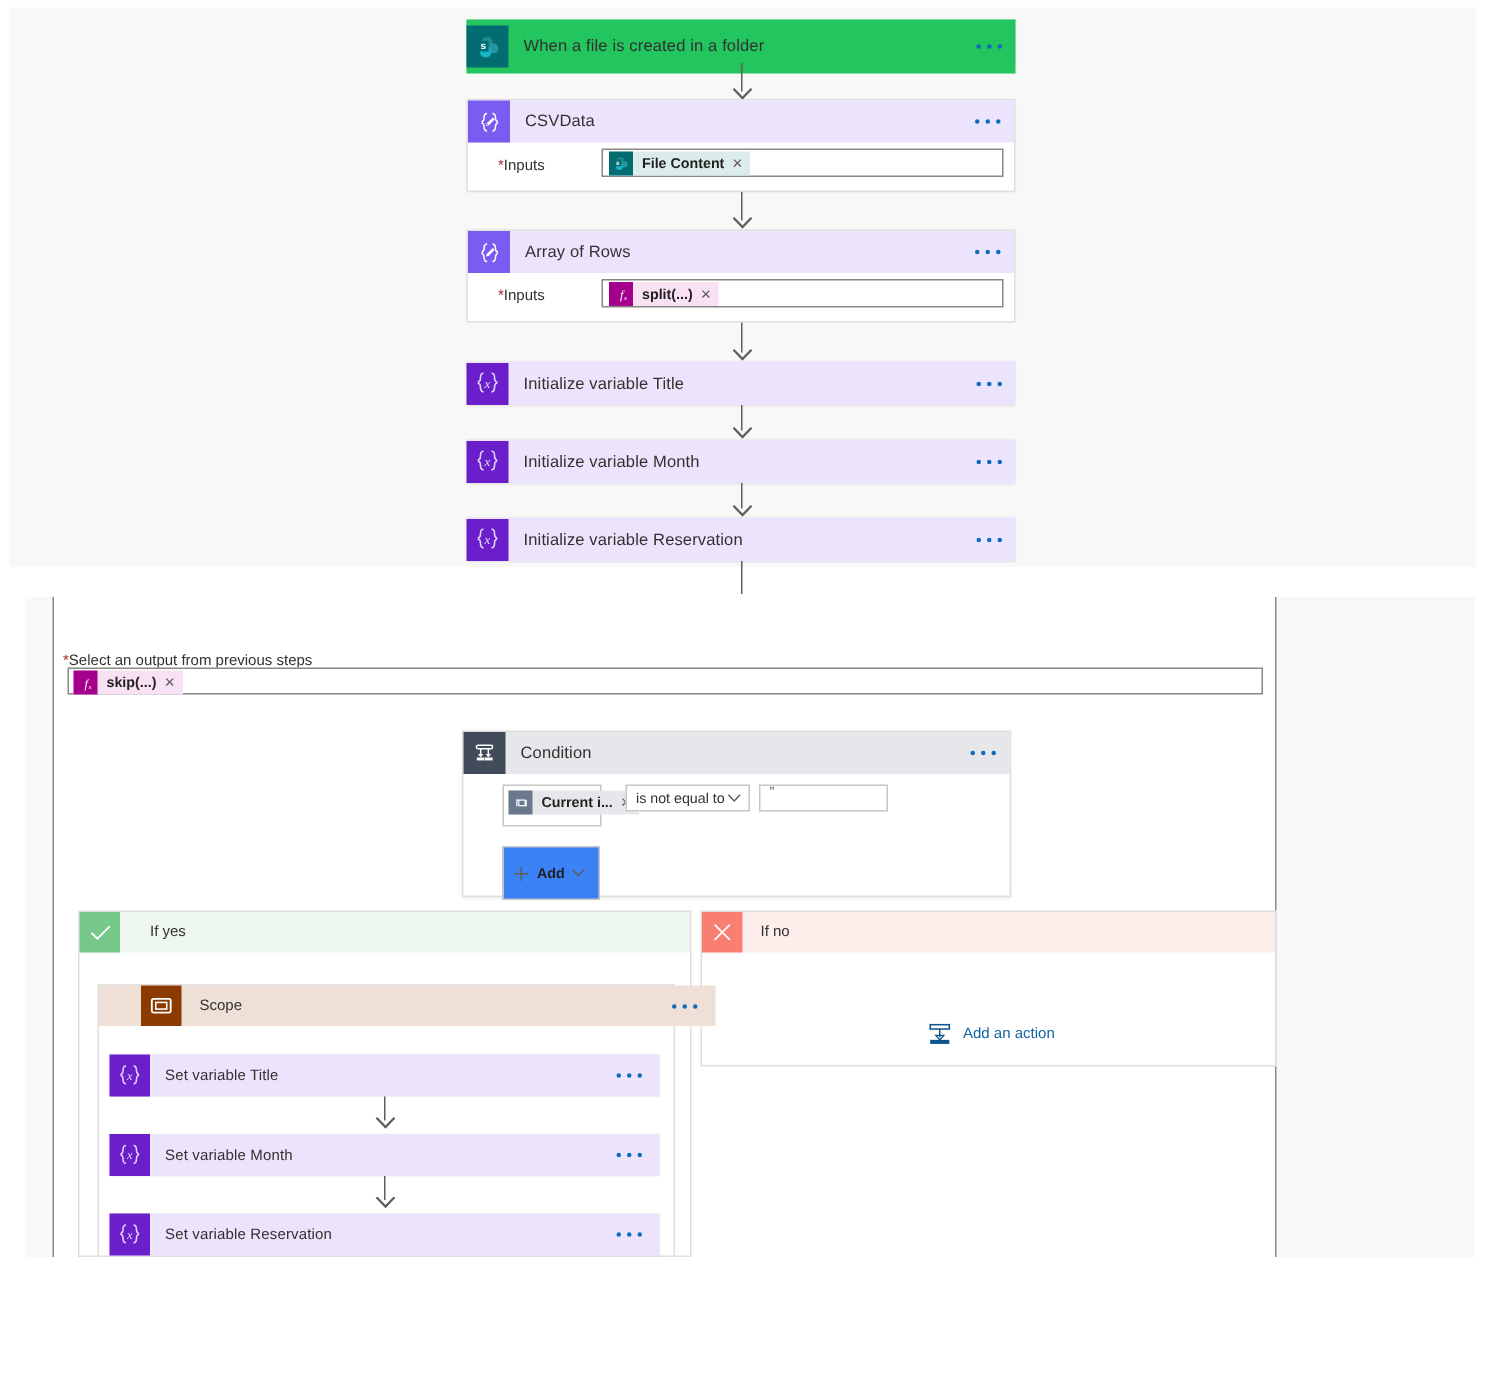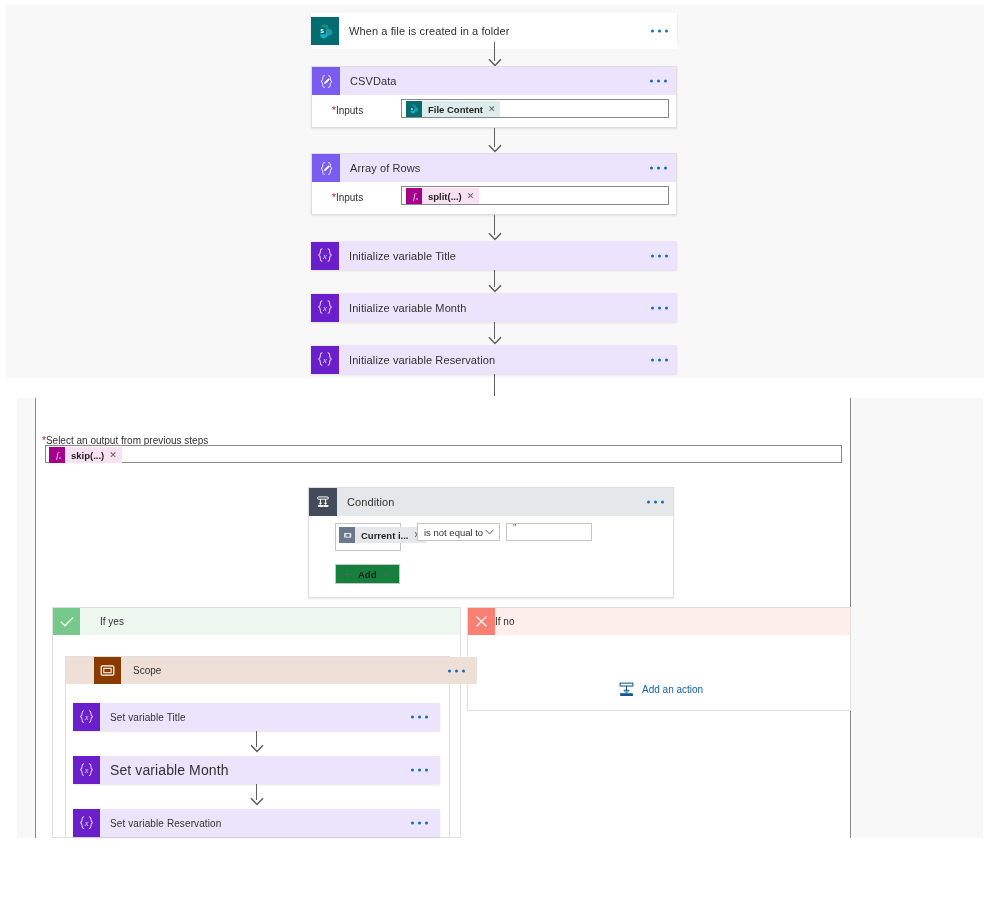--- a/index.html
+++ b/index.html
@@ -35,21 +35,21 @@
   .token .tx{font-size:9px;color:#605e5c;padding-right:5px;}
 </style>
 </head>
 <body>
 
 <div id="root">
 
   <div class="designer" style="left:6px;top:5px;width:978px;height:373px;"></div>
 
   <div class="card" style="left:311px;top:13px;width:366px;height:29px;border:none;background:#dceaea;">
-    <div class="card-head" style="height:36px;background:#ffffff;">
+    <div class="card-head" style="height:36px;background:#22c55e;">
       <span class="card-icon" style="background:#036c70;">
         <svg width="19" height="19" viewBox="0 0 24 24" aria-hidden="true">
           <circle cx="11" cy="8.2" r="5.0" fill="#1a8c8c"></circle>
           <circle cx="16.3" cy="13" r="4.3" fill="#2596a0"></circle>
           <path d="M7.2 13.5a4.6 4.6 0 0 0 8.0 3.0 4.6 4.6 0 0 1-8.0-3.0z" fill="#0fb1c4"></path>
           <path d="M7.0 12.0a4.8 4.8 0 1 0 7.6 3.9A4.8 4.8 0 0 0 7.0 12.0z" fill="#16b3c9"></path>
           <rect x="3.3" y="6.6" width="9.0" height="9.0" fill="#036c70"></rect>
           <text x="7.8" y="13.4" font-family="'Liberation Sans',sans-serif" font-size="8.4" font-weight="bold" fill="#ffffff" text-anchor="middle">s</text>
         </svg>
       </span>
@@ -283,22 +283,22 @@
     <div style="position:absolute;left:108px;top:35px;width:83px;height:18px;border:1px solid #c8c6c4;box-sizing:border-box;background:#fff;display:flex;align-items:center;">
       <span style="font-size:9.5px;color:#323130;padding-left:6px;">is not equal to</span>
       <svg style="position:absolute;right:5px;top:5px;" width="9" height="7" viewBox="0 0 9 7">
         <path d="M0.6 0.8 L4.5 5.0 L8.4 0.8" fill="none" stroke="#605e5c" stroke-width="1"></path>
       </svg>
     </div>
     <div style="position:absolute;left:197px;top:35px;width:86px;height:18px;border:1px solid #c8c6c4;box-sizing:border-box;background:#fff;">
       <span style="position:absolute;left:6px;top:-1px;font-size:10px;color:#605e5c;">”</span>
     </div>
 
-    <div style="position:absolute;left:26px;top:76px;width:65px;height:20px;border:1px solid #c8c6c4;box-sizing:border-box;
-                background:#15803d;display:flex;align-items:center;">
+    <div style="position:absolute;left:26px;top:76px;width:65px;height:36px;border:1px solid #c8c6c4;box-sizing:border-box;
+                background:#3b82f6;display:flex;align-items:center;">
       <svg style="margin-left:6px;" width="11" height="11" viewBox="0 0 12 12">
         <path d="M6 1 V11 M1 6 H11" stroke="#605e5c" stroke-width="1.1"></path>
       </svg>
       <span style="font-size:9.5px;color:#201f1e;font-weight:bold;padding-left:5px;">Add</span>
       <svg style="margin-left:5px;" width="9" height="6" viewBox="0 0 9 6">
         <path d="M0.6 0.6 L4.5 4.6 L8.4 0.6" fill="none" stroke="#605e5c" stroke-width="1"></path>
       </svg>
     </div>
   </div>
 
@@ -314,21 +314,21 @@
   </div>
 
   <div style="position:absolute;left:467px;top:607px;width:384px;height:104px;background:#fff;
               border:1px solid #e1dfdd;box-sizing:border-box;"></div>
   <div style="position:absolute;left:468px;top:608px;width:382px;height:27px;background:#fdeeec;display:flex;align-items:center;">
     <span style="width:27px;height:27px;flex:0 0 27px;background:#f87f72;display:flex;align-items:center;justify-content:center;">
       <svg width="17" height="17" viewBox="0 0 20 20" aria-hidden="true">
         <path d="M4.4 4.4 L15.6 15.6 M15.6 4.4 L4.4 15.6" fill="none" stroke="#fff" stroke-width="1.3" stroke-linecap="round"></path>
       </svg>
     </span>
-    <span style="font-size:10px;color:#323130;">If no</span>
+    <span style="font-size:10px;color:#323130;padding-left:12px;">If no</span>
   </div>
   <div style="position:absolute;left:618px;top:681px;display:flex;align-items:center;">
     <svg width="17" height="17" viewBox="0 0 20 20">
       <rect x="2.5" y="2.5" width="15" height="3.4" fill="none" stroke="#0f548c" stroke-width="1.2"></rect>
       <path d="M10 5.9 V12.4" stroke="#0f548c" stroke-width="1.2"></path>
       <path d="M10 14.4 L6.9 10.9 H13.1 Z" fill="none" stroke="#0f548c" stroke-width="1.1"></path>
       <rect x="2.5" y="14.4" width="15" height="3.2" fill="#0f548c"></rect>
     </svg>
     <span style="font-size:10px;color:#1264a3;padding-left:7px;">Add an action</span>
   </div>
@@ -377,21 +377,21 @@
 
   <div class="card" style="left:73px;top:756px;width:367px;height:28px;border:none;background:#ece4fc;">
     <div class="card-head" style="height:28px;">
       <span class="card-icon" style="background:#6a1fcb;width:27px;height:28px;flex:0 0 27px;">
         <svg width="21" height="21" viewBox="0 0 24 24" aria-hidden="true">
           <path d="M8.7 4.2c-1.7.3-1.8 1.5-1.8 3.1 0 1.7-.3 2.9-1.5 3.2v.9c1.2.3 1.5 1.5 1.5 3.2 0 1.6.1 2.8 1.8 3.1" fill="none" stroke="#e2d2fb" stroke-width="1.15" stroke-linecap="round"></path>
           <path d="M15.3 4.2c1.7.3 1.8 1.5 1.8 3.1 0 1.7.3 2.9 1.5 3.2v.9c-1.2.3-1.5 1.5-1.5 3.2 0 1.6-.1 2.8-1.8 3.1" fill="none" stroke="#e2d2fb" stroke-width="1.15" stroke-linecap="round"></path>
           <text x="12" y="14.8" font-family="'Liberation Serif',serif" font-style="italic" font-size="9.5" fill="#e2d2fb" text-anchor="middle">x</text>
         </svg>
       </span>
-      <span class="card-title" style="font-size:14px;">Set variable Month</span>
+      <span class="card-title" style="font-size:10px;">Set variable Month</span>
       <span class="ellip" style="right:12px;">
           <i></i>
           <i></i>
           <i></i>
         </span>
     </div>
   </div>
 
   <div class="arrow" style="left:256px;top:784px;height:22px;">
     <span class="shaft" style="height:16px;"></span>

